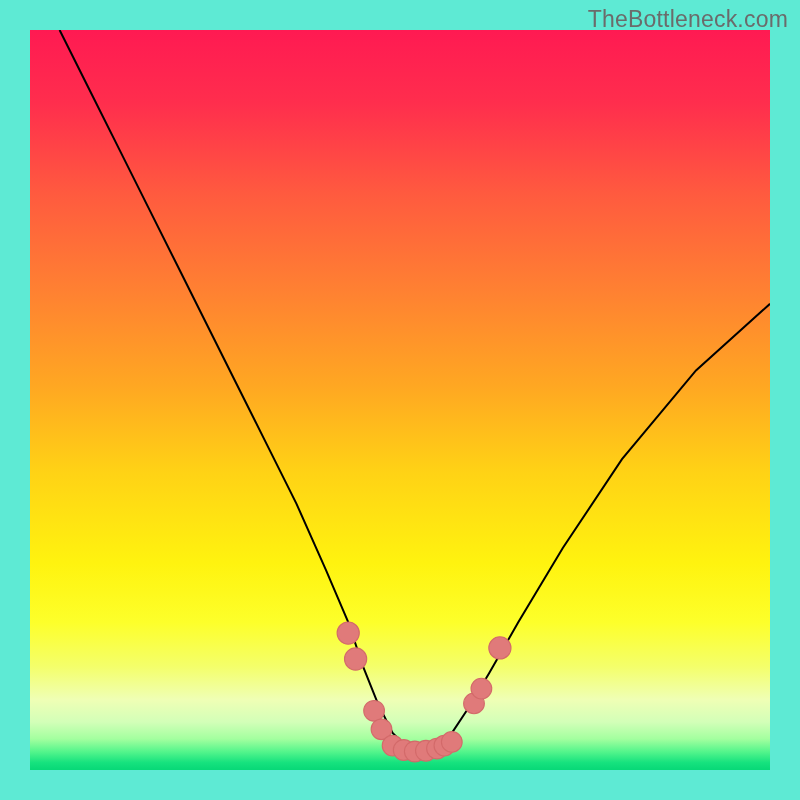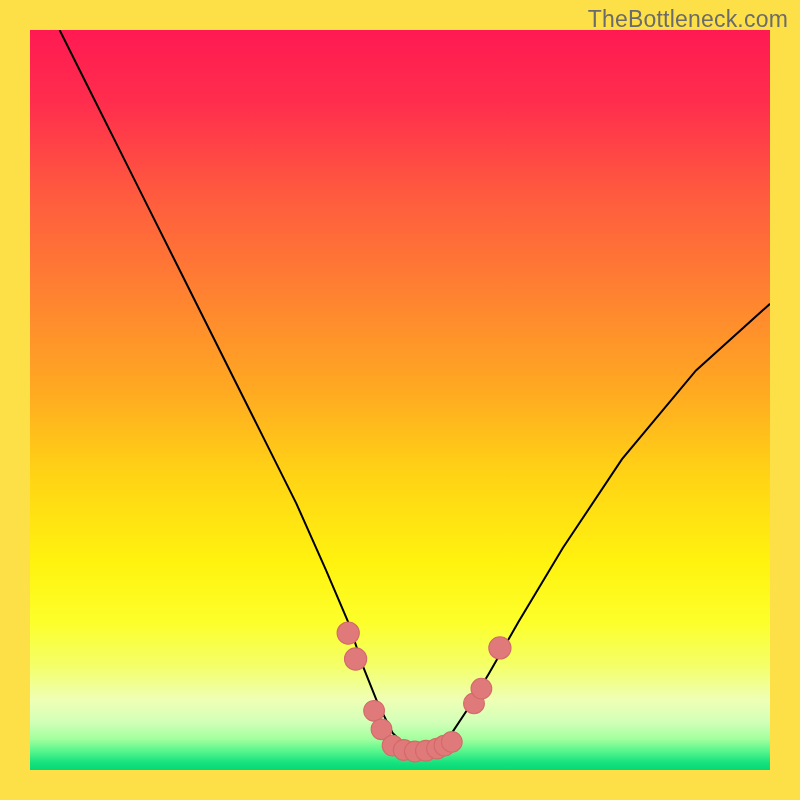--- a/index.html
+++ b/index.html
@@ -10,21 +10,21 @@
     overflow: hidden;
     background: #000;
     font-family: Arial, Helvetica, sans-serif;
   }
   .frame {
     position: absolute;
     left: 0;
     top: 0;
     width: 800px;
     height: 800px;
-    background: #fde047;
+    background: #5eead4;
   }
   .plot {
     position: absolute;
     left: 30px;
     top: 30px;
     width: 740px;
     height: 740px;
     overflow: hidden;
   }
   .gradient {

